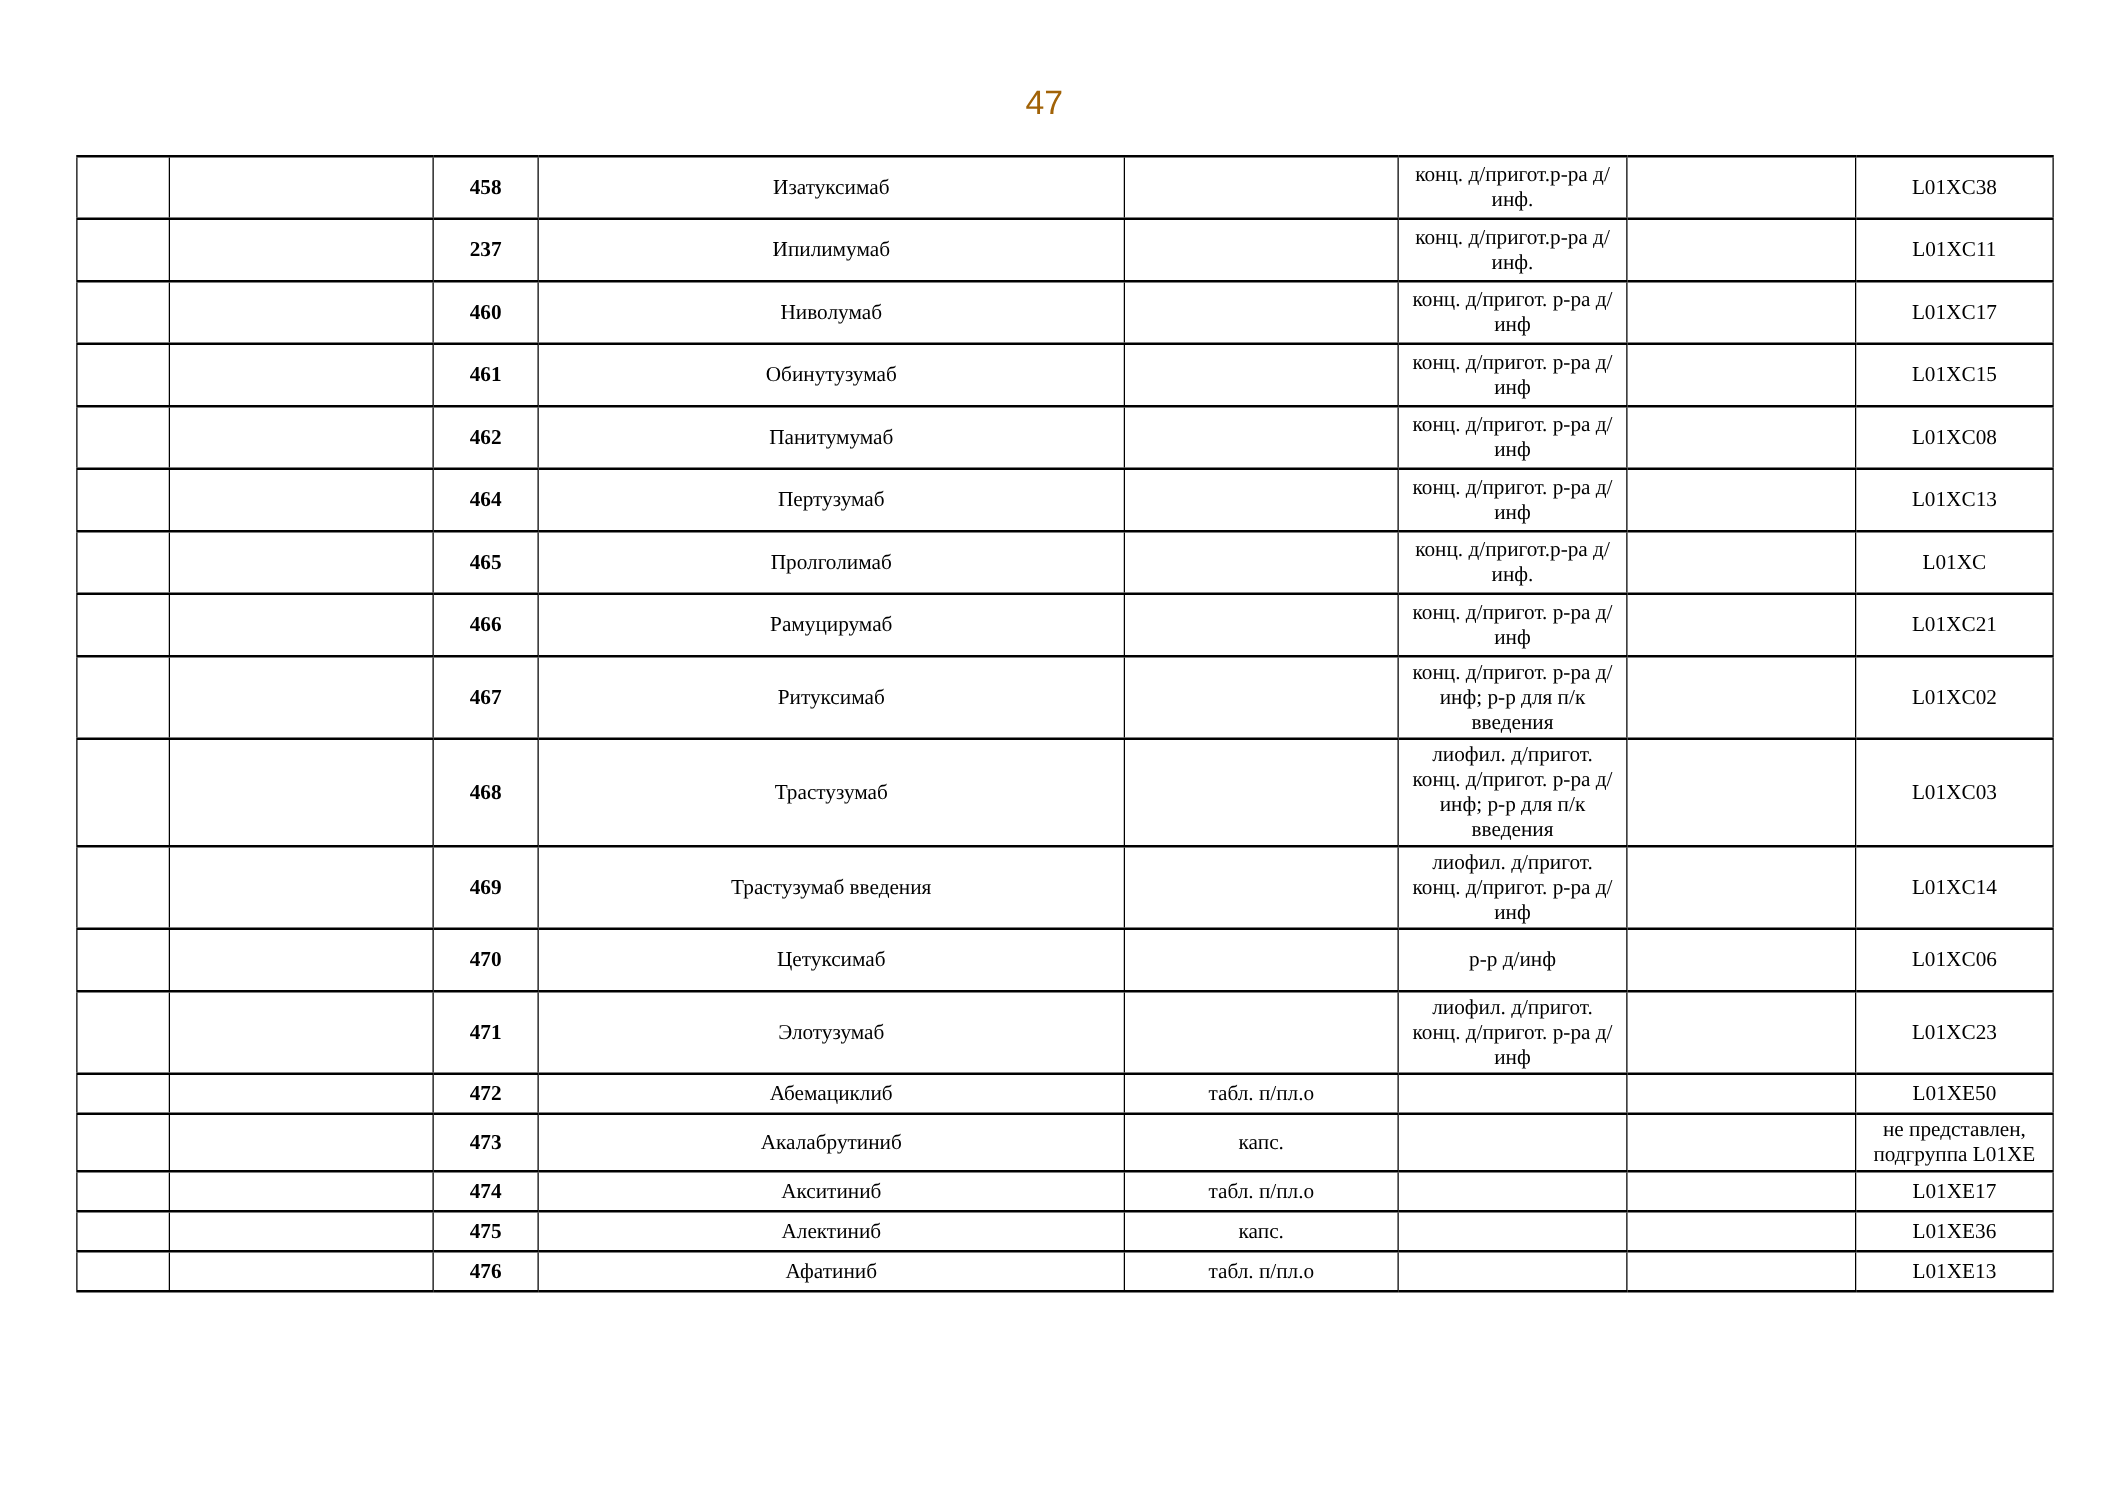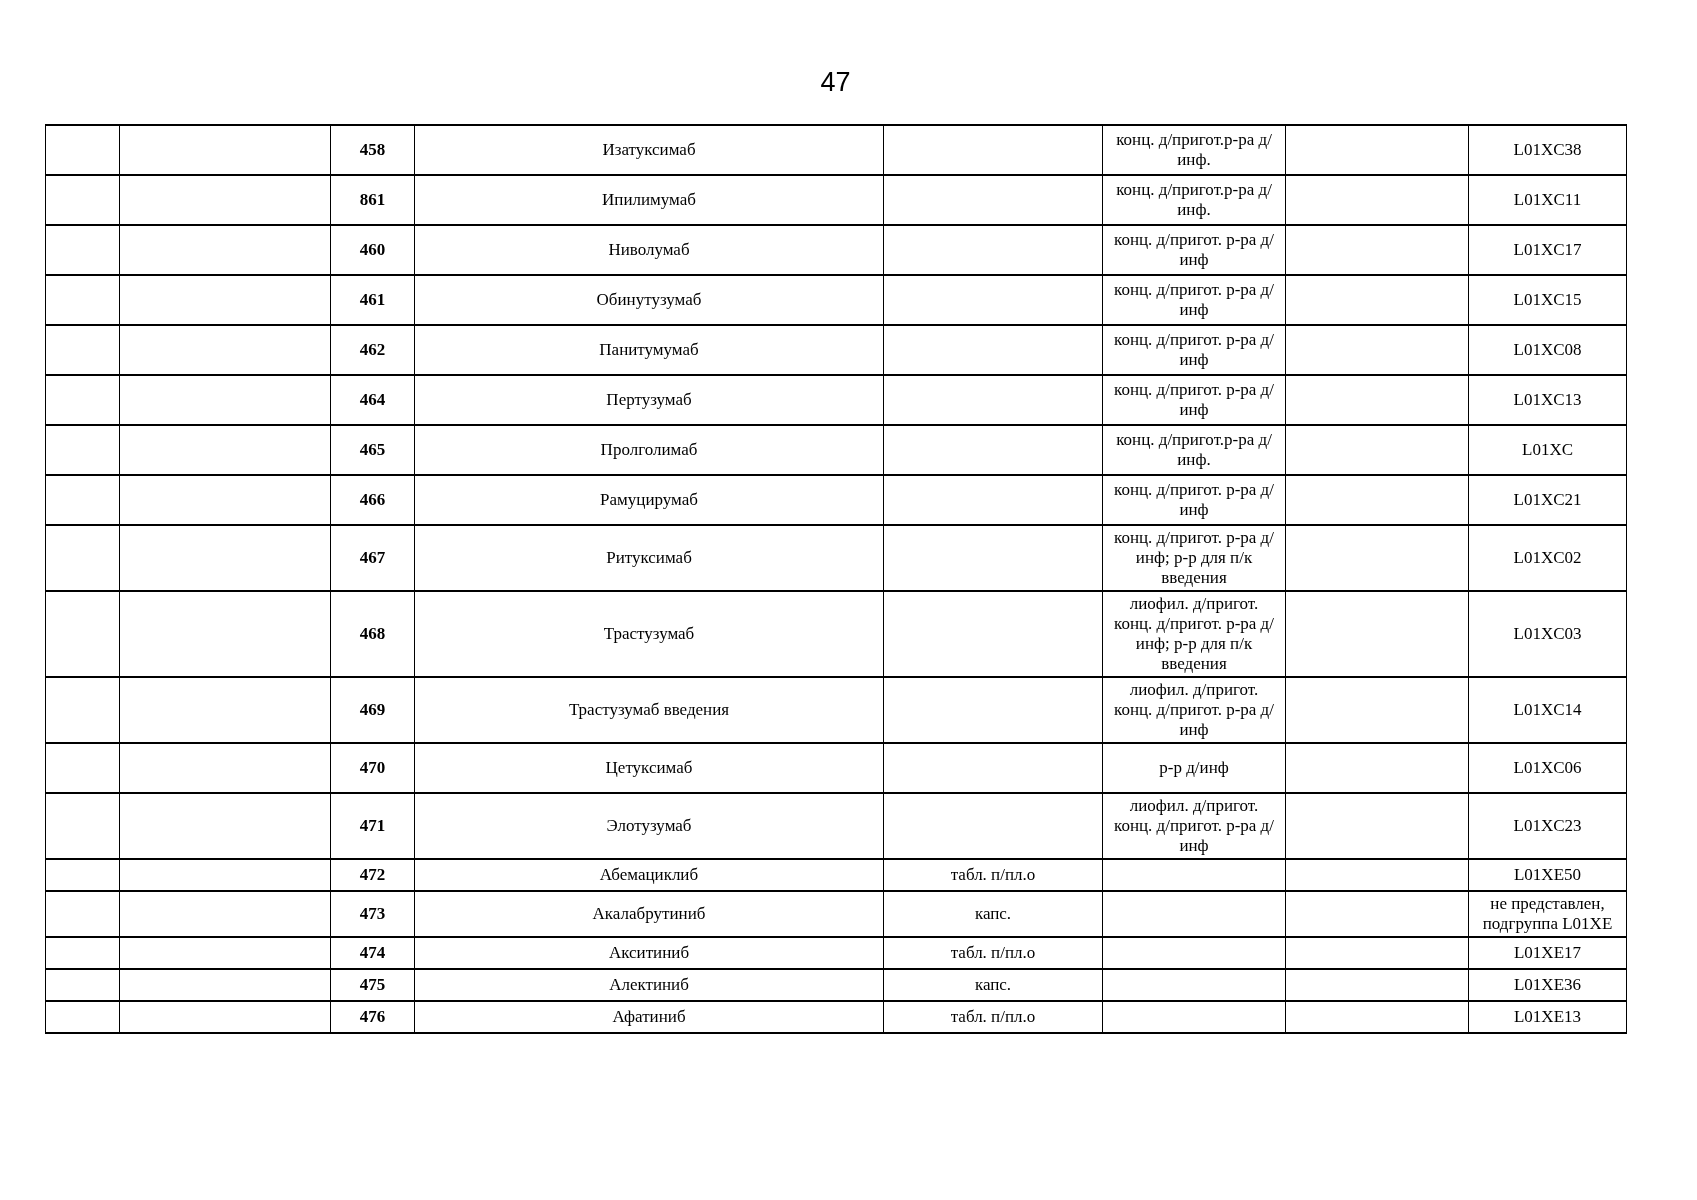--- a/index.html
+++ b/index.html
@@ -17,25 +17,25 @@
   }
   .page-number {
     position: absolute;
     top: 66px;
     left: 45px;
     width: 1581px;
     text-align: center;
     font-family: "Liberation Sans", "DejaVu Sans", sans-serif;
     font-size: 27px;
     line-height: 32px;
-    color: #000000;
+    color: #a16207;
   }
   table.drug-table {
     position: absolute;
-    left: 45px;
+    left: 61px;
     top: 124px;
     width: 1581px;
     border-collapse: collapse;
     table-layout: fixed;
   }
   table.drug-table td {
     border-left: 1px solid #000;
     border-right: 1px solid #000;
     border-top: 2px solid #000;
     border-bottom: 2px solid #000;
@@ -100,21 +100,21 @@
     <td class="c-num">458</td>
     <td class="c-drug">Изатуксимаб</td>
     <td class="c-oral"></td>
     <td class="c-inf">конц. д/пригот.р-ра д/инф.</td>
     <td class="c-blank"></td>
     <td class="c-atc">L01XC38</td>
   </tr>
         <tr>
     <td class="c-code"></td>
     <td class="c-group"></td>
-    <td class="c-num">861</td>
+    <td class="c-num">237</td>
     <td class="c-drug">Ипилимумаб</td>
     <td class="c-oral"></td>
     <td class="c-inf">конц. д/пригот.р-ра д/инф.</td>
     <td class="c-blank"></td>
     <td class="c-atc">L01XC11</td>
   </tr>
         <tr>
     <td class="c-code"></td>
     <td class="c-group"></td>
     <td class="c-num">460</td>

